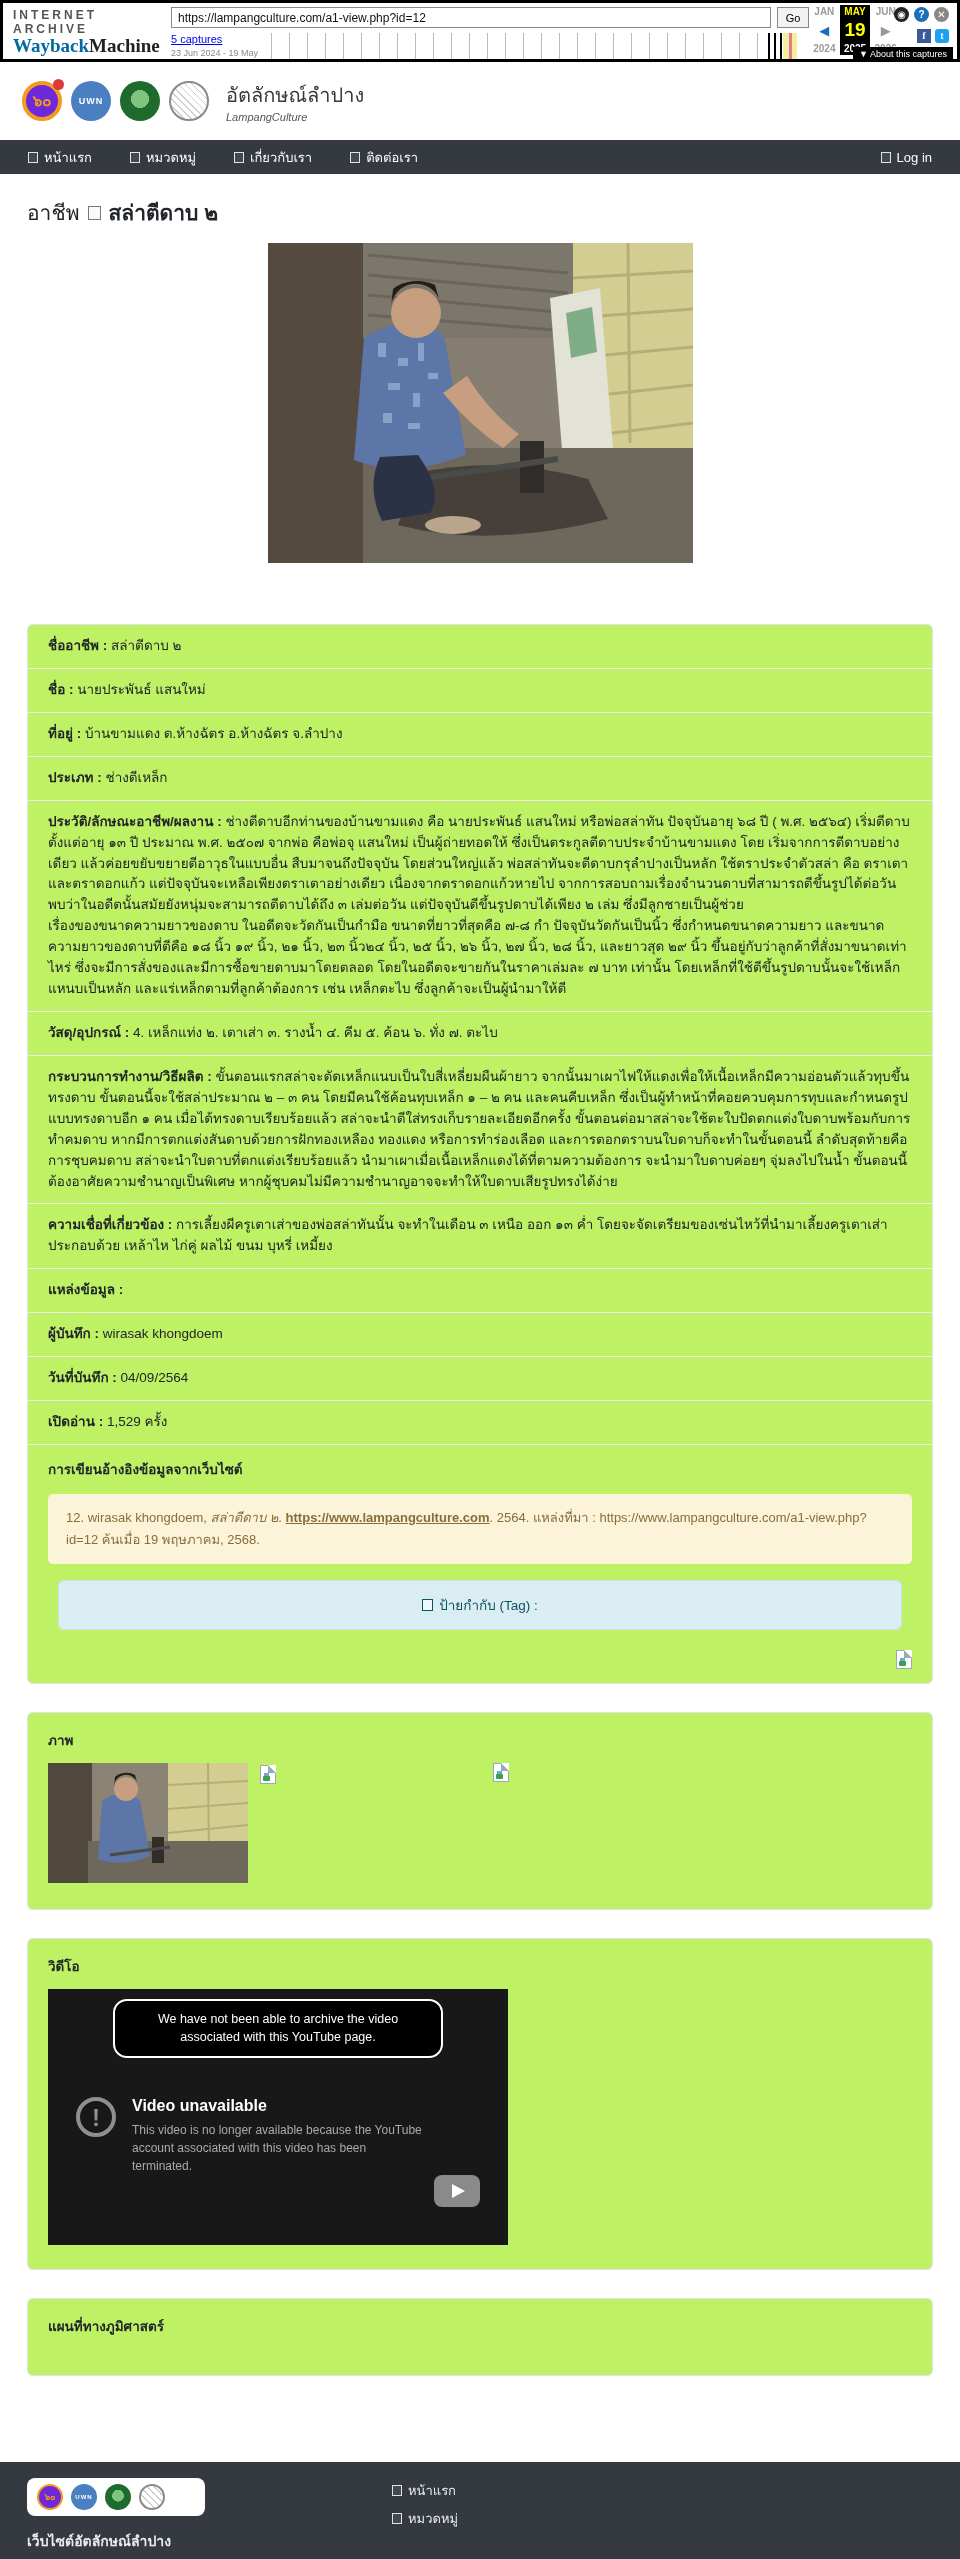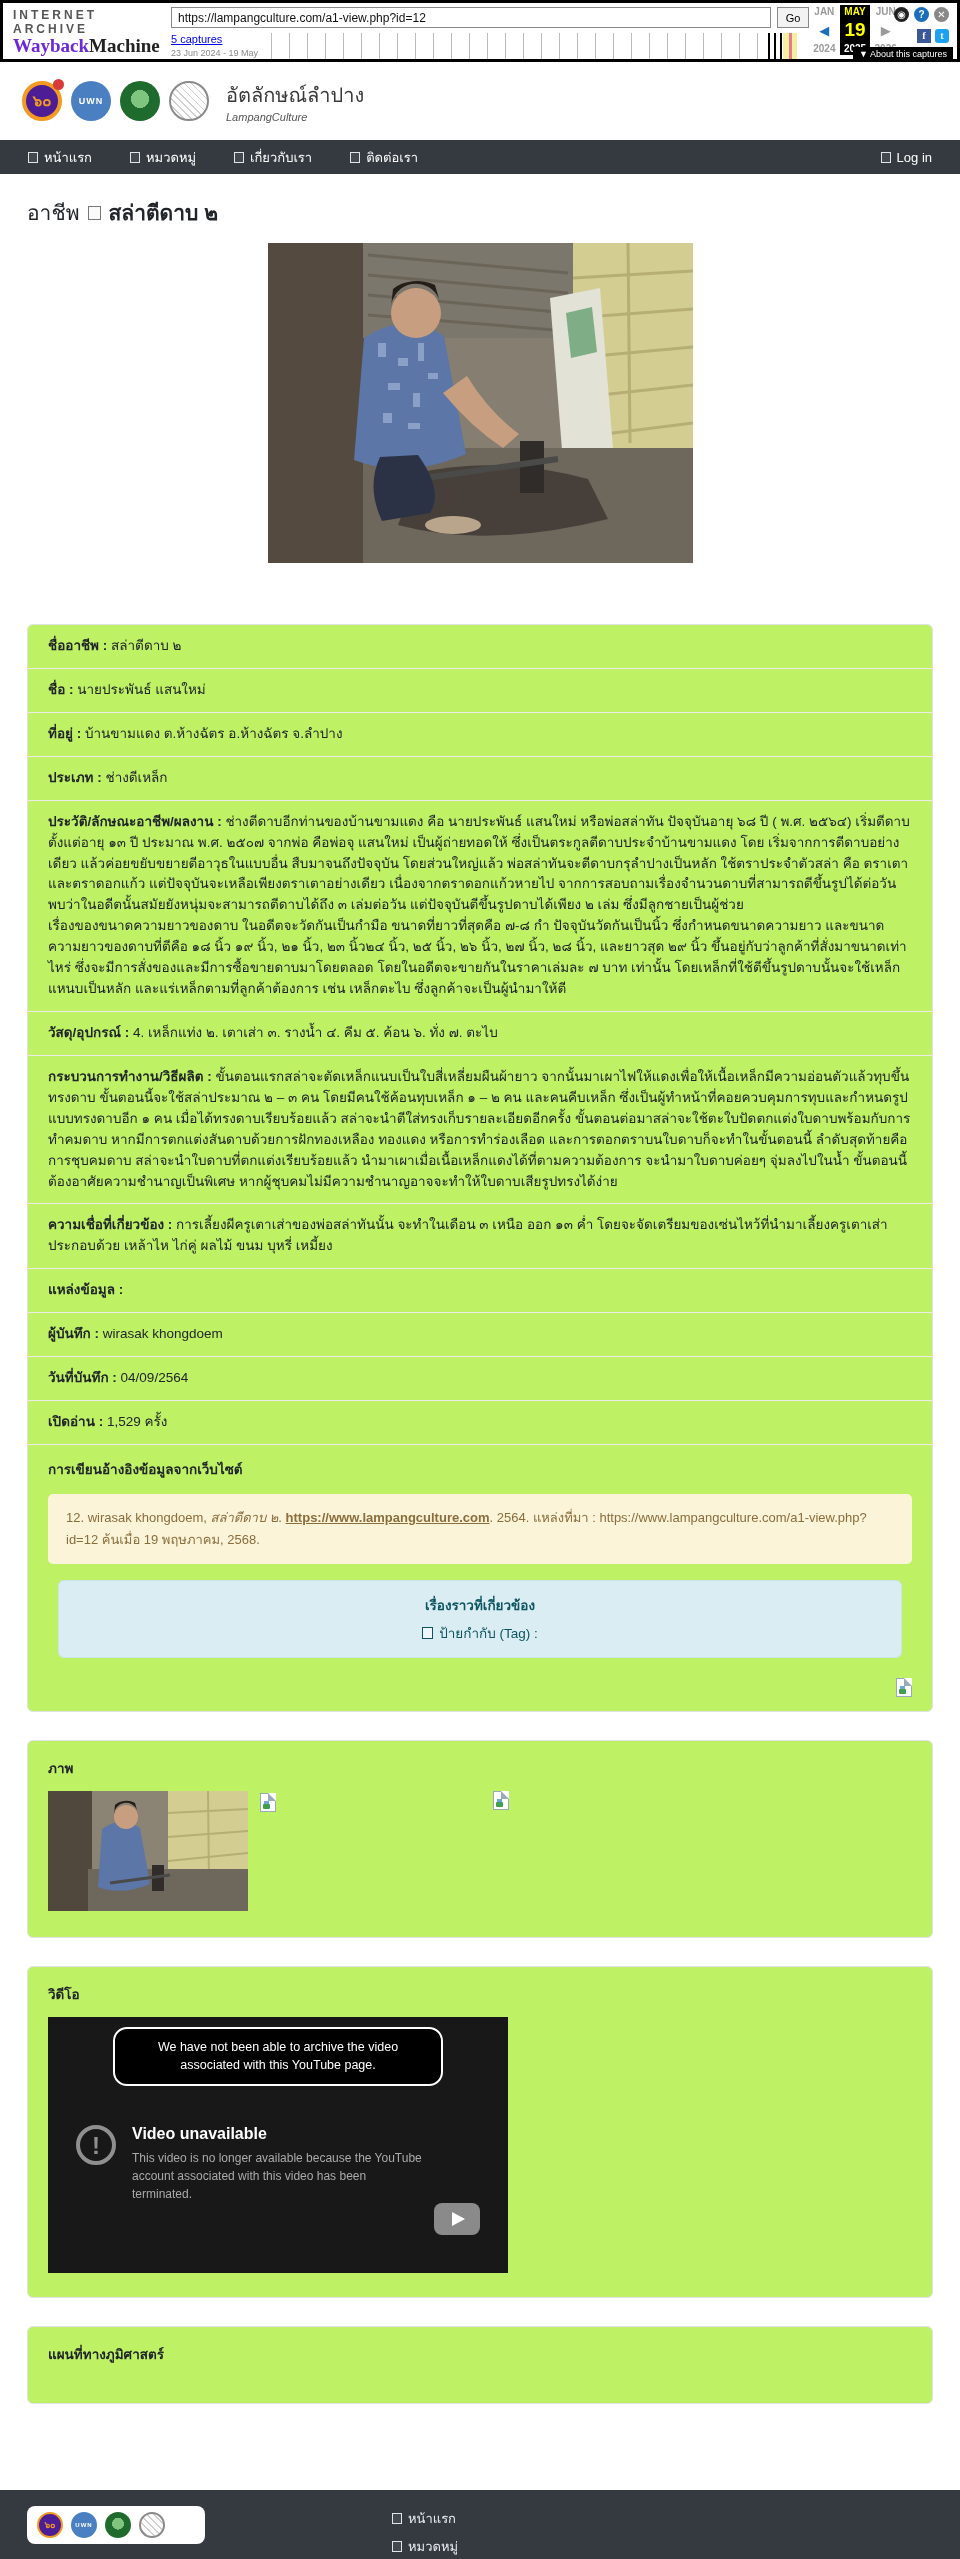--- a/index.html
+++ b/index.html
@@ -7,21 +7,21 @@
   body {
     width: 960px; margin: 0 auto; background: #fff;
     font-family: "Liberation Sans", "DejaVu Sans", sans-serif;
     color: #212529; font-size: 13.5px;
   }
   
   .wb { position: relative; height: 62px; background:#fff; border:3px solid #000; }
   .wb-logo { position:absolute; left:10px; top:5px; width:150px; }
   .wb-logo .ia { font-size:12px; letter-spacing:3px; color:#555; font-weight:bold; }
   .wb-logo .wm { font-family:"Liberation Serif", serif; font-size:19px; font-weight:bold; line-height:1; }
-  .wb-logo .wm .r { color:#6d28d9; } .wb-logo .wm .b { color:#222; }
+  .wb-logo .wm .r { color:#0369a1; } .wb-logo .wm .b { color:#222; }
   .wb-url { position:absolute; left:168px; top:4px; width:600px; height:21px; border:1px solid #888; font-size:12px; padding:0 6px; color:#111; }
   .wb-go { position:absolute; left:774px; top:4px; height:21px; width:32px; font-size:11px; background:#f2f2f2; border:1px solid #888; }
   .wb-captures { position:absolute; left:168px; top:30px; width:95px; font-size:11px; }
   .wb-captures a { color:#00e; text-decoration:underline; cursor:pointer; }
   .wb-range { font-size:9px; color:#888; margin-top:3px; white-space:nowrap; }
   .wb-timeline { position:absolute; left:268px; top:30px; width:530px; height:26px;
      background: repeating-linear-gradient(90deg, #bbb 0 1px, transparent 1px 18px); }
   .wb-bar { position:absolute; top:0; width:2px; height:26px; background:#000; }
   .wb-hl { position:absolute; top:0; width:14px; height:26px; background:#f5f0a0; }
   .wb-hl-line { position:absolute; top:0; width:3px; height:26px; background:#e87a90; }
@@ -37,21 +37,21 @@
   .wb-icons { position:absolute; right:8px; top:4px; display:flex; gap:5px; }
   .wb-ci { width:15px; height:15px; border-radius:50%; color:#fff; font-size:10px; line-height:15px; text-align:center; font-weight:bold; }
   .ci-person { background:#222; } .ci-help { background:#1b6fba; } .ci-close { background:#888; }
   .wb-social { position:absolute; right:8px; top:26px; display:flex; gap:4px; }
   .wb-si { width:14px; height:14px; color:#fff; font-size:10px; line-height:14px; text-align:center; font-weight:bold; font-family:"Liberation Serif",serif; }
   .si-f { background:#3b5998; } .si-t { background:#1da1f2; border-radius:3px; }
   .wb-about { position:absolute; right:4px; top:44px; background:#000; color:#fff; font-size:9px; padding:2px 6px; cursor:pointer; }
   
   .site-header { height:78px; display:flex; align-items:center; padding-left:22px; gap:9px; }
   .logo { width:40px; height:40px; border-radius:50%; flex:0 0 auto; position:relative; }
-  .logo-60 { border:4px solid #f29b20; background:#4c1d95; color:#f29b20; font-weight:bold; font-size:15px; text-align:center; line-height:32px; }
+  .logo-60 { border:4px solid #f29b20; background:#6d28d9; color:#f29b20; font-weight:bold; font-size:15px; text-align:center; line-height:32px; }
   .logo-60 .fl { position:absolute; top:-6px; right:-6px; width:11px; height:11px; background:#d93a3a; border-radius:50%; }
   .logo-uwn { background:#4a7fc1; color:#fff; font-size:9px; font-weight:bold; text-align:center; line-height:40px; letter-spacing:1px; }
   .logo-crest { background: radial-gradient(circle at 50% 45%, #7fc47f 0 30%, #1f6b2d 31% 100%); }
   .logo-seal { border:2px solid #8a8a8a; background:
       repeating-linear-gradient(45deg, transparent 0 4px, #cfcfcf 4px 5px); }
   .site-title { margin-left:8px; }
   .site-title .t1 { font-size:20px; color:#3a3a3a; }
   .site-title .t2 { font-size:11px; color:#555;font-style:italic; }
   
   .navbar { height:34px; background:#343a40; display:flex; align-items:center; padding:0 28px; gap:38px; color:#fff; }
@@ -270,21 +270,20 @@
     <div class="row"><span class="lbl">ผู้บันทึก</span><span class="val">wirasak khongdoem</span></div>
     <div class="row"><span class="lbl">วันที่บันทึก</span><span class="val">04/09/2564</span></div>
     <div class="row"><span class="lbl">เปิดอ่าน</span><span class="val">1,529 ครั้ง</span></div>
 
     <div class="cite-head">การเขียนอ้างอิงข้อมูลจากเว็บไซต์</div>
     <div class="cite-box">
       <span>12. wirasak khongdoem, </span><i>สล่าตีดาบ ๒</i><span>. </span><a>https://www.lampangculture.com</a><span>. 2564. แหล่งที่มา : https://www.lampangculture.com/a1-view.php?id=12 ค้นเมื่อ 19 พฤษภาคม, 2568.</span>
     </div>
 
     <div class="related-box">
-      <div class="rt">เรื่องราวที่เกี่ยวข้อง</div>
       <div class="tag">
         <span class="sq-teal"></span>
         <span>ป้ายกำกับ (Tag) :</span>
       </div>
     </div>
     <div class="card-tail"><span class="bimg"></span></div>
   </section>
 
   <section class="card">
     <div class="card-label">ภาพ</div>

